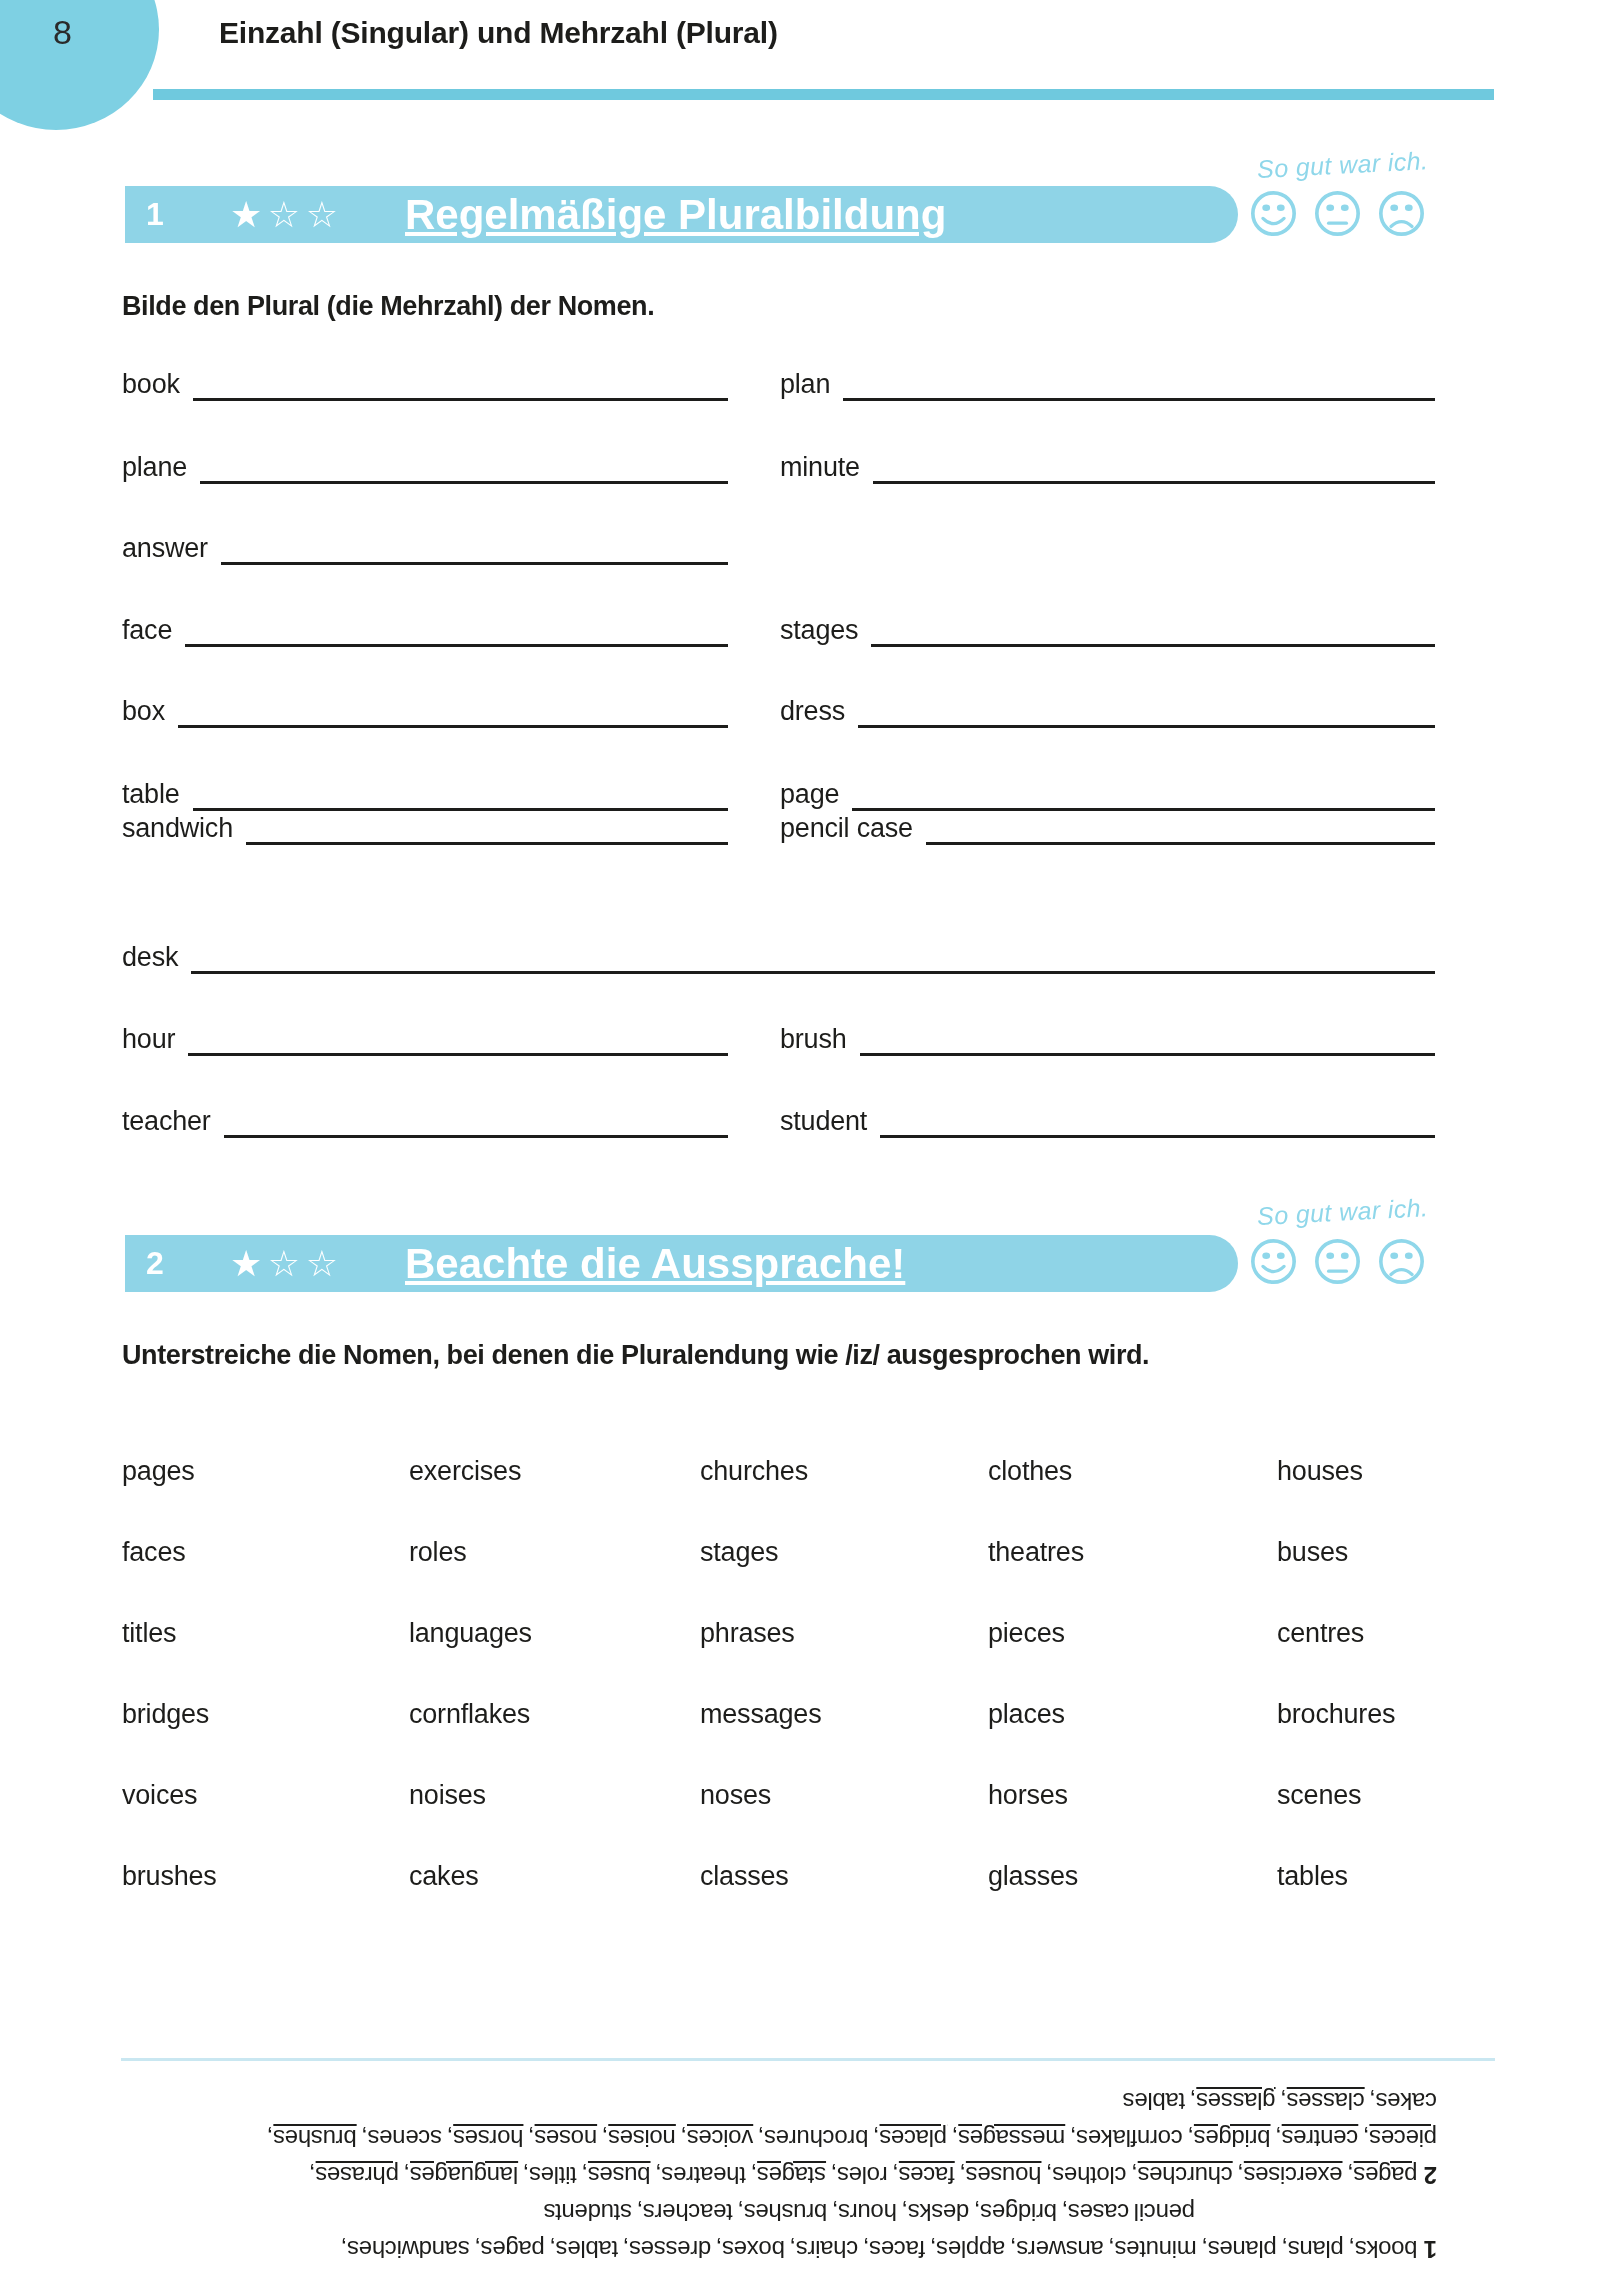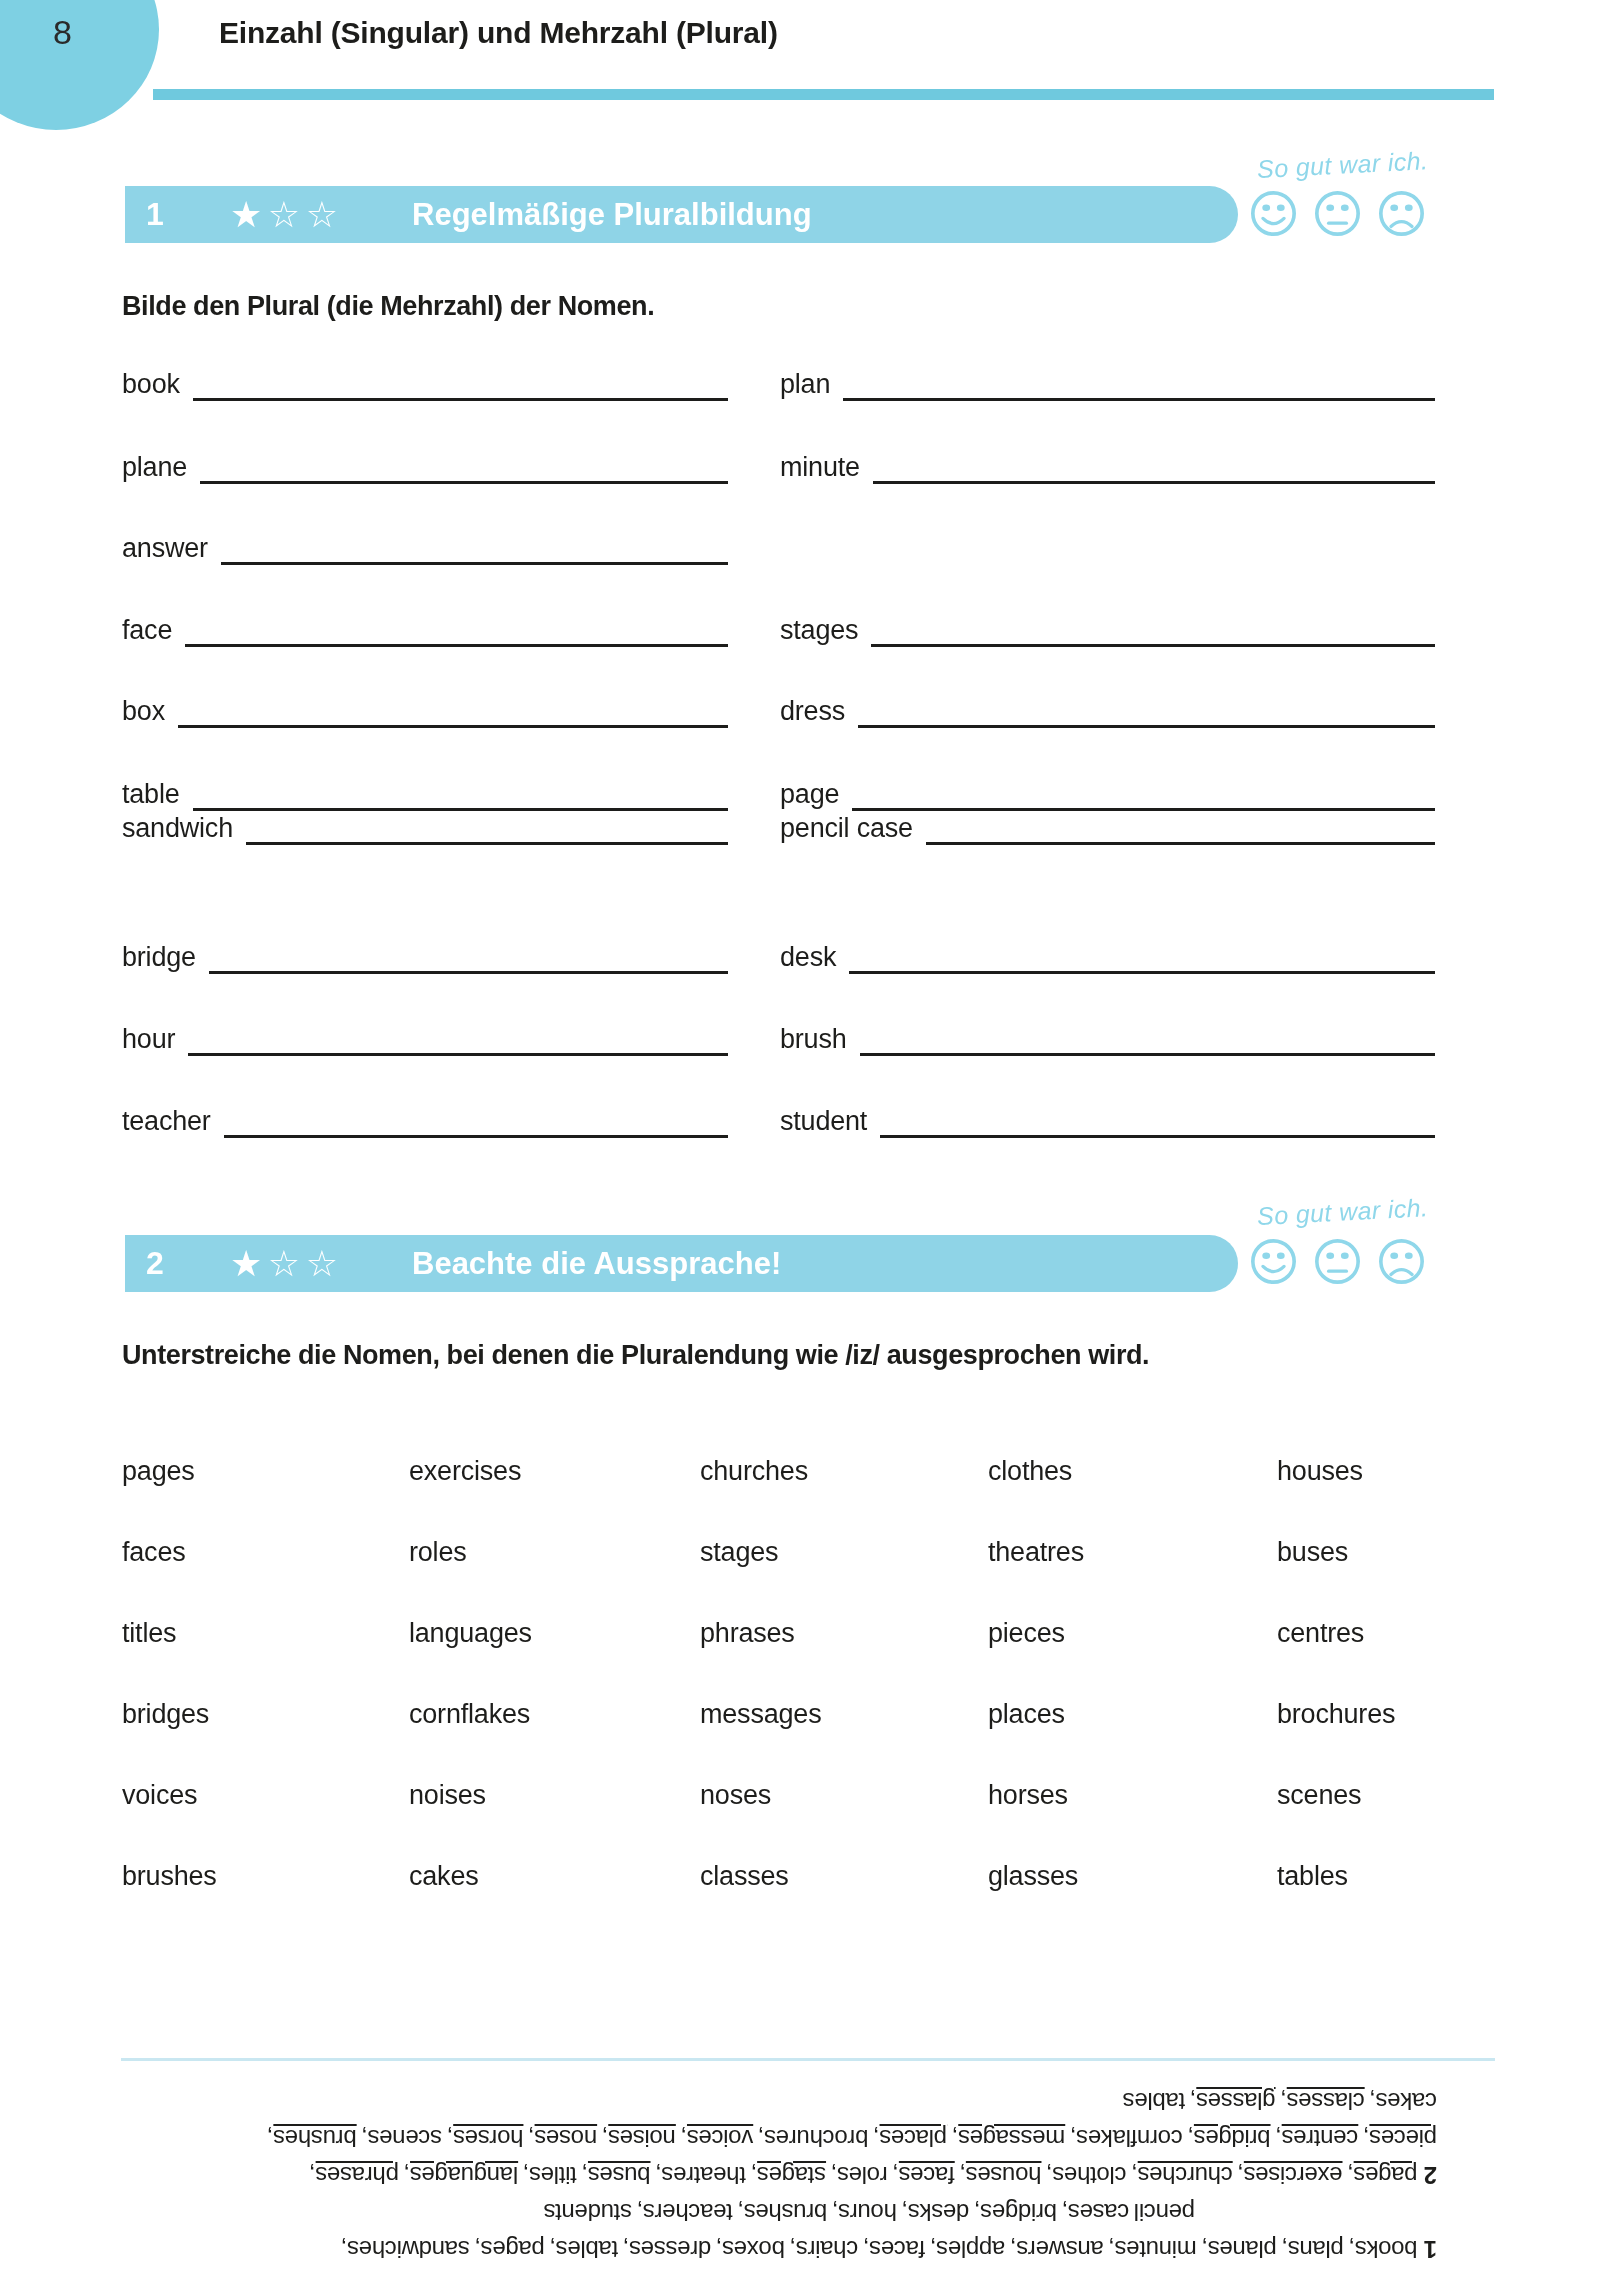--- a/index.html
+++ b/index.html
@@ -14,21 +14,21 @@
     border-radius:50%; background:#7ed0e3; }
   .page-number { position:absolute; left:53px; top:13px; font-size:34px; color:#2a2a2a; }
   .header-title { position:absolute; left:219px; top:16px; font-size:30px; font-weight:bold; }
   .header-rule { position:absolute; left:153px; top:89px; width:1341px; height:10.5px; background:#6fc9de; }
   
   .banner { position:absolute; left:125px; width:1113px; height:57px; background:#8fd4e7;
     border-radius:0 29px 29px 0; display:flex; align-items:center; color:#ffffff; }
   .banner .num { font-size:32px; font-weight:bold; margin-left:21px; width:37px; }
   .banner .stars { font-family:"DejaVu Sans", sans-serif; font-size:36px; letter-spacing:5.6px;
     margin-left:47px; width:161px; line-height:57px; }
-  .banner .btitle { font-size:31px; font-weight:bold; margin-left:21px; letter-spacing:0; }
+  .banner .btitle { font-size:42px; font-weight:bold; margin-left:14px; letter-spacing:0;text-decoration:underline; }
   
   .sogut { position:absolute; left:1257px; width:193px; font-size:25px; color:#8fd7ea;
     font-style:italic; transform:rotate(-3deg); letter-spacing:0.4px; white-space:nowrap; }
   .smileys { position:absolute; left:1250px; display:flex; gap:17px; }
   .smileys svg { display:block; }
   
   .instruction { position:absolute; left:122px; font-size:27px; font-weight:bold; letter-spacing:-0.4px;margin-top:7px; }
   
   .fill-row { position:absolute; left:122px; width:1313px; display:flex; }
   .cell { display:flex; align-items:flex-end; }
@@ -148,24 +148,20 @@
     <div class="cell cell-left">
         <span class="word">sandwich</span>
         <span class="blank"></span>
       </div>
     <div class="cell cell-right">
         <span class="word">pencil case</span>
         <span class="blank"></span>
       </div>
   </div>
   <div class="fill-row" style="top:940px">
-    <div class="cell cell-left">
-        <span class="word">bridge</span>
-        <span class="blank"></span>
-      </div>
     <div class="cell cell-right">
         <span class="word">desk</span>
         <span class="blank"></span>
       </div>
   </div>
   <div class="fill-row" style="top:1022px">
     <div class="cell cell-left">
         <span class="word">hour</span>
         <span class="blank"></span>
       </div>

